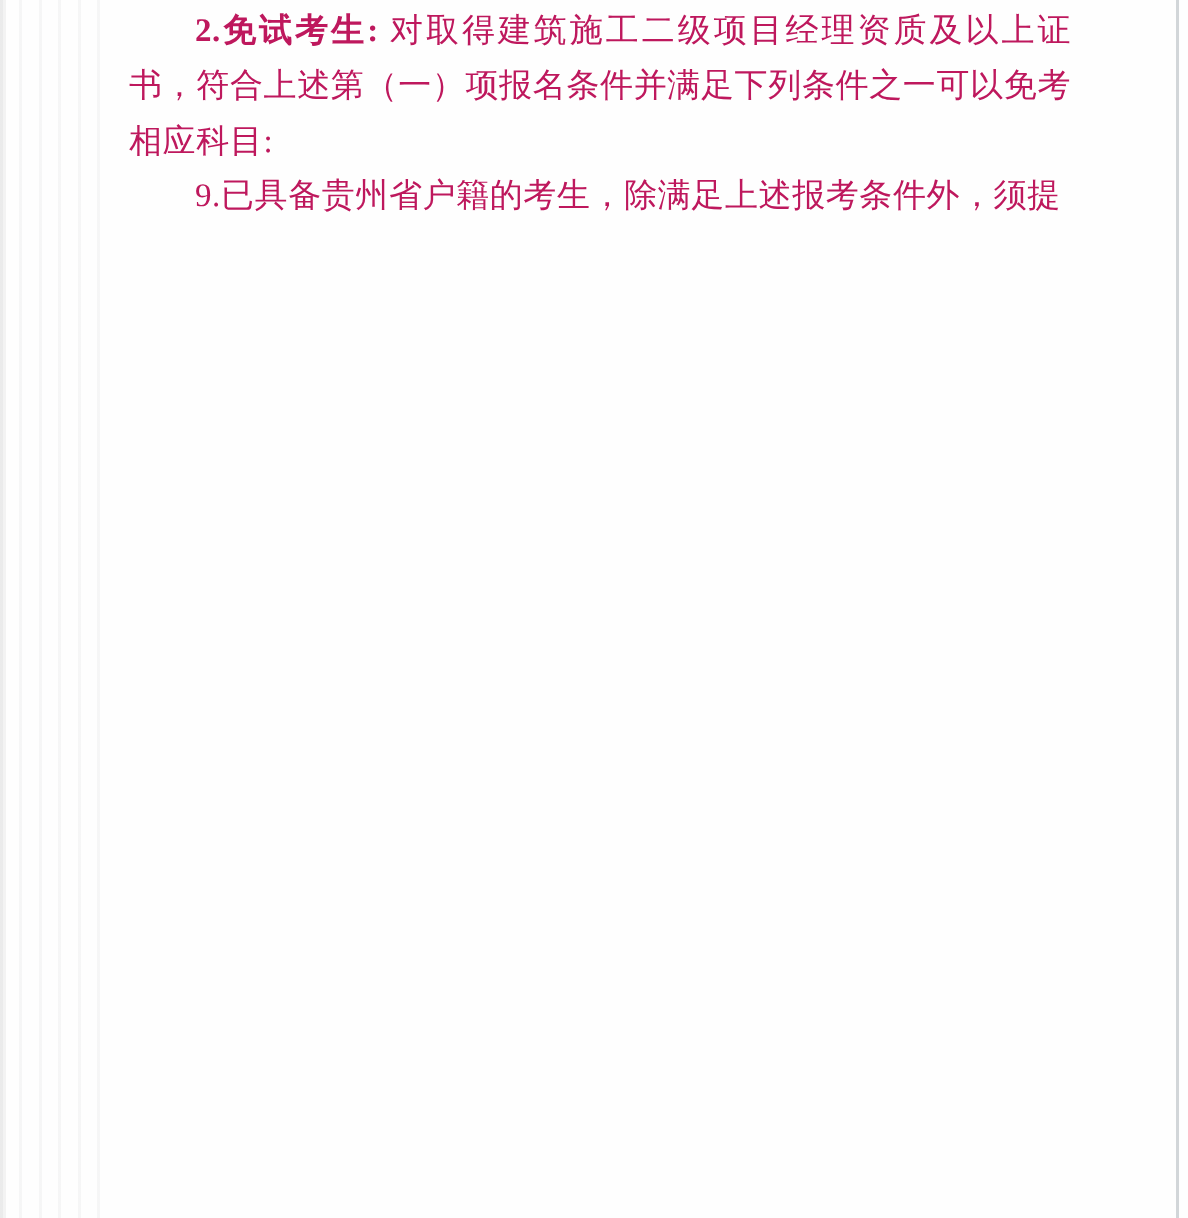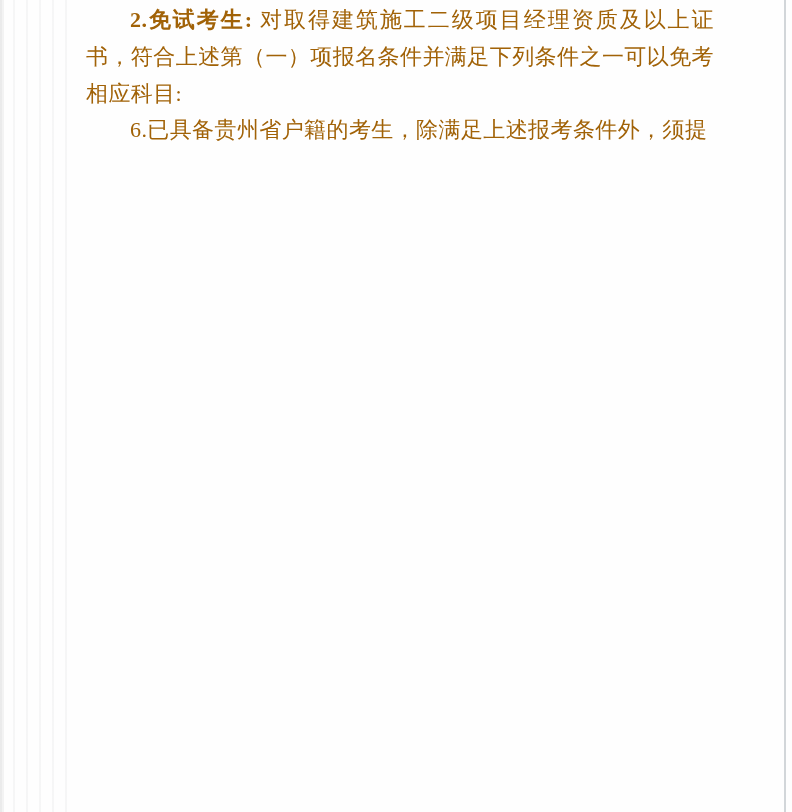--- a/index.html
+++ b/index.html
@@ -42,21 +42,21 @@
     pointer-events: none;
   }
   .textblock {
     position: absolute;
     left: 86px;
     top: 2px;
     width: 628px;
     font-size: 22px;
     line-height: 36.8px;
     letter-spacing: 0.4px;
-    color: #a16207;
+    color: #be185d;
     text-align: justify;
     text-justify: inter-character;
   }
   .textblock p {
     margin: 0;
     padding: 0;
     text-indent: 44px;
   }
   .lead {
     font-weight: bold;
@@ -64,17 +64,17 @@
 </style>
 </head>
 <body>
 
 <div class="page">
   <div class="scan-streaks"></div>
   <div class="scan-smudge"></div>
 
   <div class="textblock">
     <p><span class="lead">2.免试考生:</span><span> 对取得建筑施工二级项目经理资质及以上证书，符合上述第（一）项报名条件并满足下列条件之一可以免考相应科目:</span></p>
-    <p><span class="lead"></span><span>6.已具备贵州省户籍的考生，除满足上述报考条件外，须提</span></p>
+    <p><span class="lead"></span><span>9.已具备贵州省户籍的考生，除满足上述报考条件外，须提</span></p>
   </div>
 
   <div class="edge-line"></div>
 </div>
 
 </body></html>

